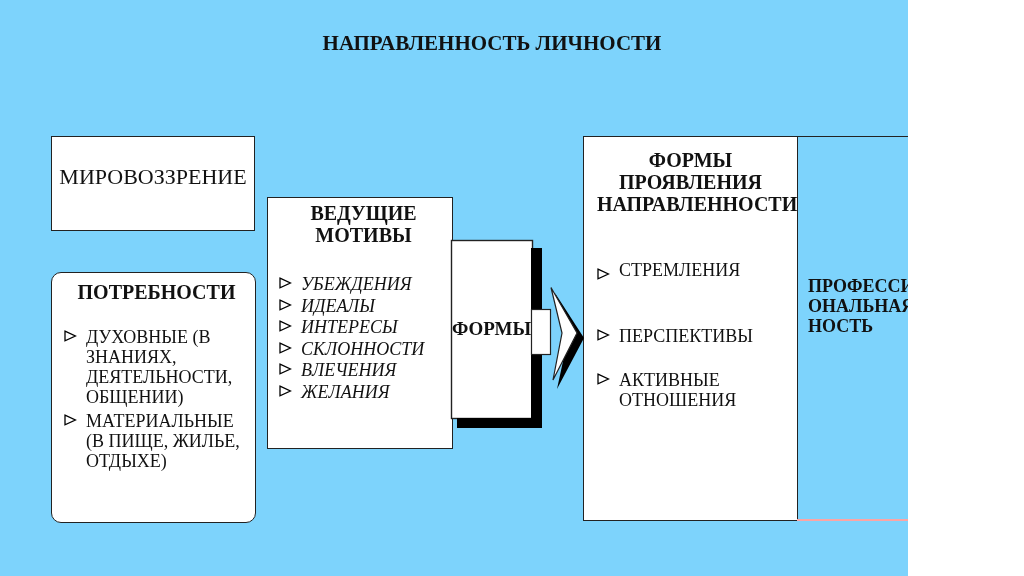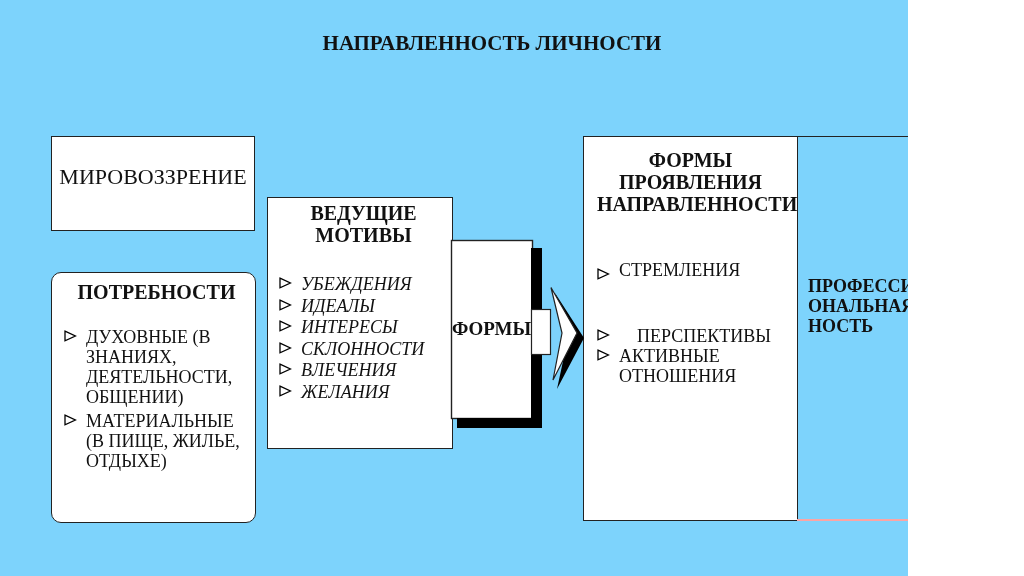--- a/index.html
+++ b/index.html
@@ -32,21 +32,21 @@
   #box-needs li + li{margin-top:4px;}
 
   #box-motives{left:267px;top:197px;width:186px;height:252px;padding:4px 4px 0 11px;}
   #box-motives ul.items{margin-top:28px;font-style:italic;}
   #box-motives li{line-height:21.5px;}
 
   #box-forms{left:583px;top:136px;width:215px;height:385px;padding:12px 13px 0 13px;}
   #box-forms ul.items{margin-top:45px;}
   #box-forms li.gap-a{margin-bottom:21px;}
   #box-forms li.gap-b{margin-bottom:46px;align-items:flex-end;}
-  #box-forms li.gap-c{gap:18px;}
+  #box-forms li.gap-c{margin-bottom:24px;}
 
   #box-professional{
     left:797px;top:136px;width:153px;height:385px;
     border-top:1px solid #222;border-bottom:2px solid #fca5a5;
     box-sizing:border-box;background:transparent;
     padding:139px 0 0 11px;
     font-weight:bold;font-size:18px;line-height:20px;
   }
 
   #goals-label{

